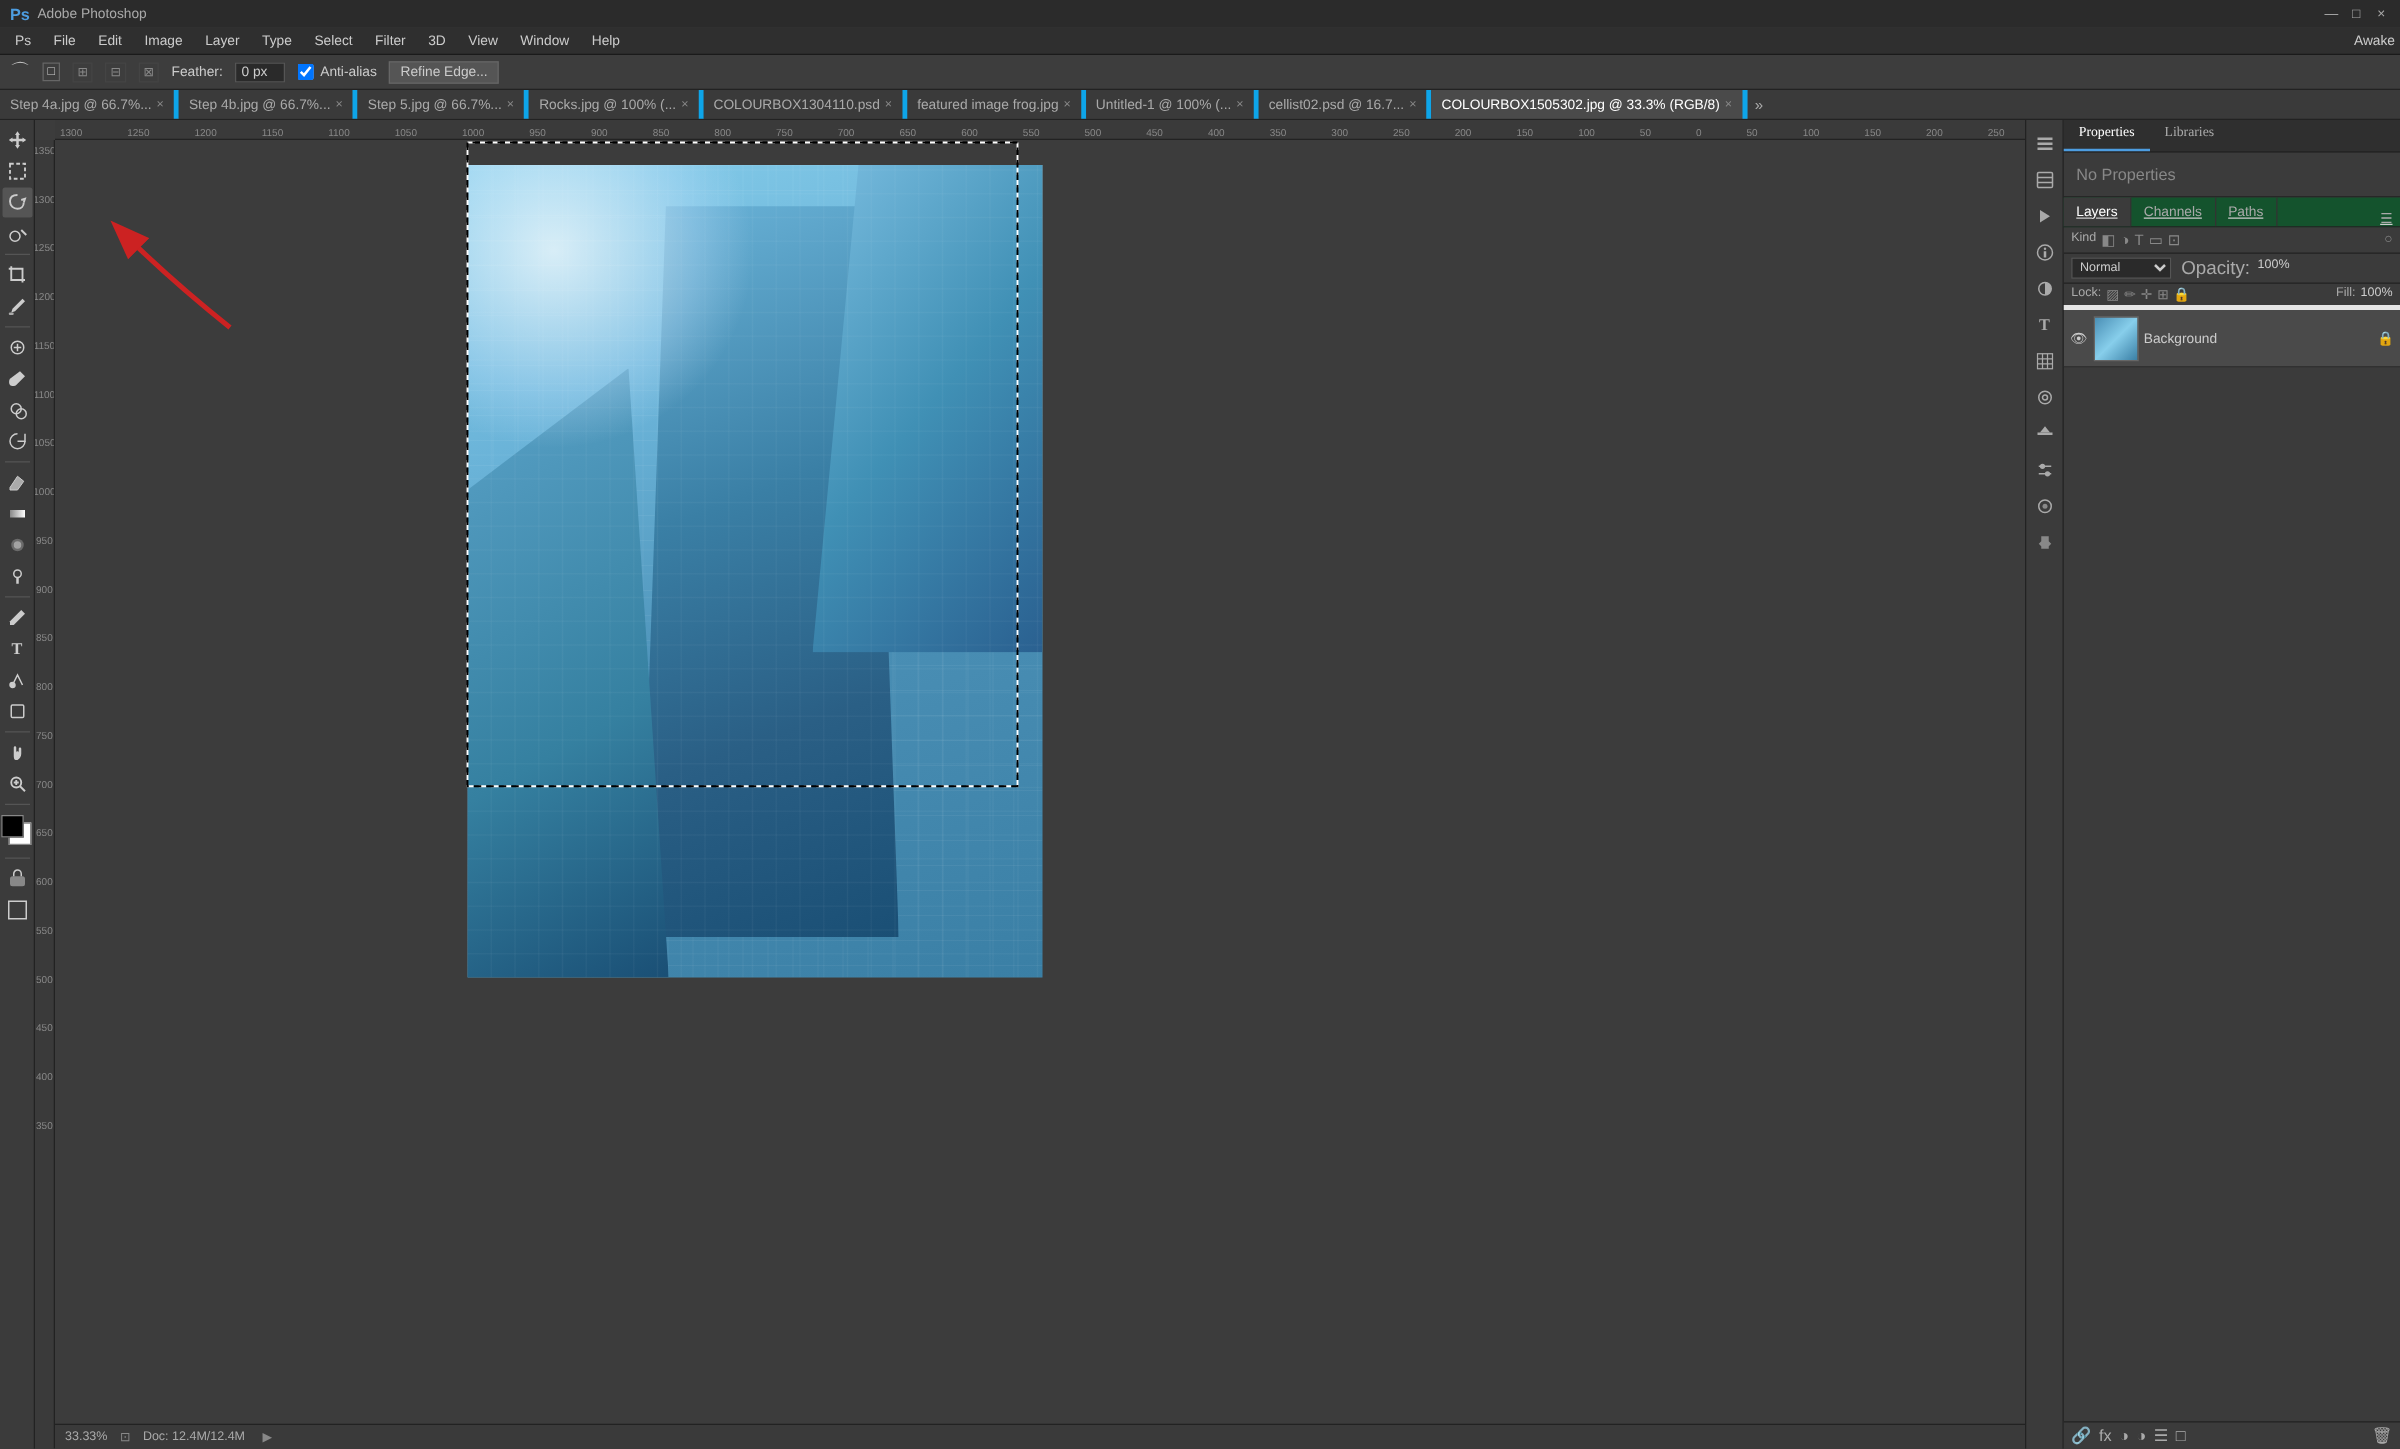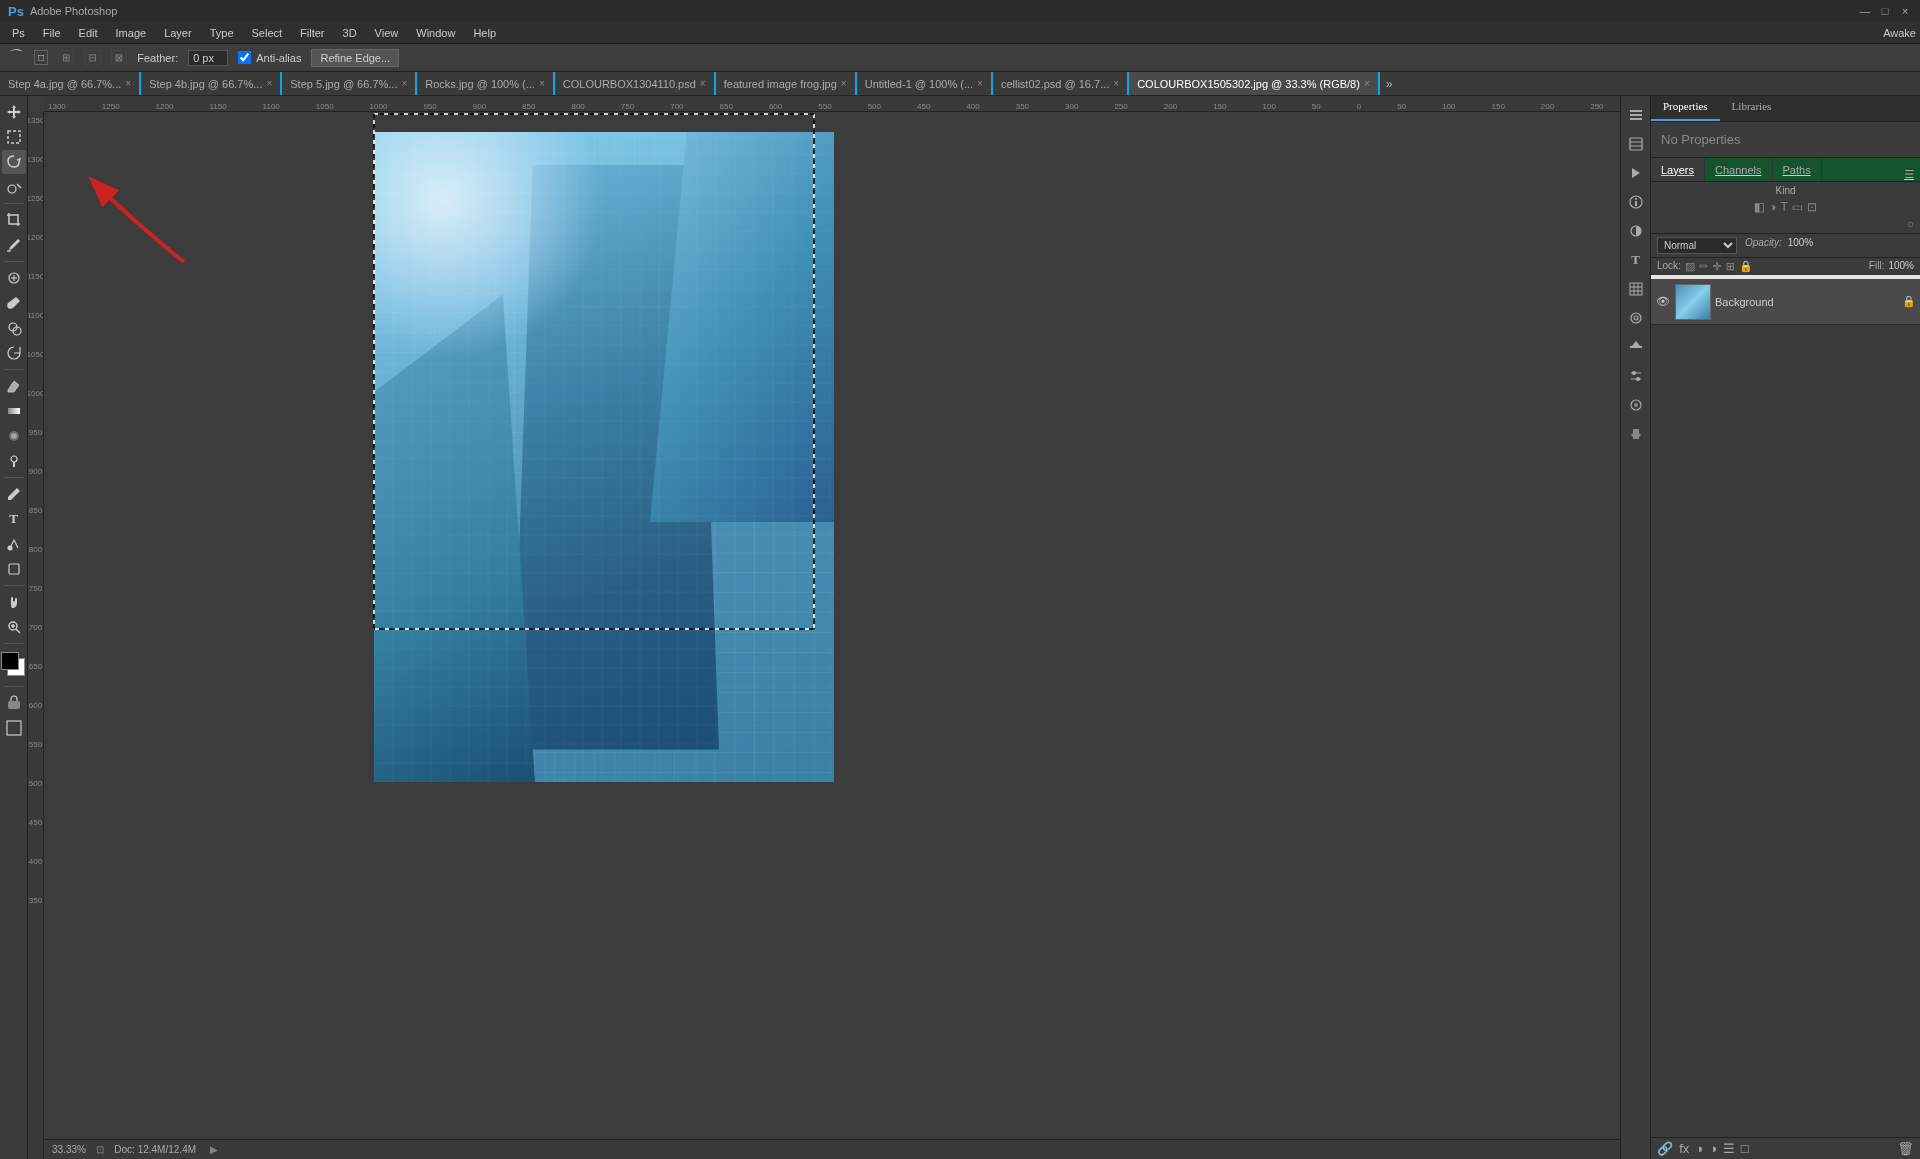--- a/index.html
+++ b/index.html
@@ -77,21 +77,21 @@
       overflow: hidden;
     }
     .tab {
       height: 24px;
       padding: 0 8px;
       display: flex;
       align-items: center;
       font-size: 11px;
       color: #aaa;
       cursor: pointer;
-      border-right: 2px solid #0ea5e9;
+      border-right: 4px solid #0ea5e9;
       white-space: nowrap;
       gap: 4px;
       background: #3a3a3a;
     }
     .tab.active { background: #4a4a4a; color: #fff; }
     .tab .close { color: #888; font-size: 10px; cursor: pointer; }
 
     
     #main-layout {
       display: flex;
@@ -299,26 +299,25 @@
     #layers-menu-btn {
       margin-left: auto;
       padding: 0 6px;
       color: #aaa;
       cursor: pointer;
     }
 
     
     #layers-filter {
       display: flex;
-      align-items: center;
+      align-items: flex-start;
       padding: 3px 6px;
       gap: 4px;
       background: #3b3b3b;
       border-bottom: 1px solid #222;
-      flex-direction: column;
     }
     .filter-label { color: #aaa; font-size: 10px; }
     .filter-icons { display: flex; gap: 4px; }
     .filter-icon { color: #888; font-size: 12px; cursor: pointer; }
 
     
     #blend-row {
       display: flex;
       align-items: flex-start;
       padding: 3px 6px;
@@ -326,21 +325,21 @@
       border-bottom: 1px solid #222;
     }
     #blend-mode-select {
       background: #2a2a2a;
       border: 1px solid #555;
       color: #ccc;
       font-size: 10px;
       padding: 1px 2px;
       width: 80px;
     }
-    .opacity-label { color: #aaa; font-size: 10px; margin-left: 4px; font-style: italic; }
+    .opacity-label { color: #aaa; font-size: 15px; margin-left: 4px; }
     .opacity-val { color: #ccc; font-size: 10px; margin-left: 2px; }
 
     
     #lock-row {
       display: flex;
       align-items: flex-start;
       padding: 2px 6px;
       gap: 4px;
       border-bottom: 4px solid #e5e5e5;
     }

